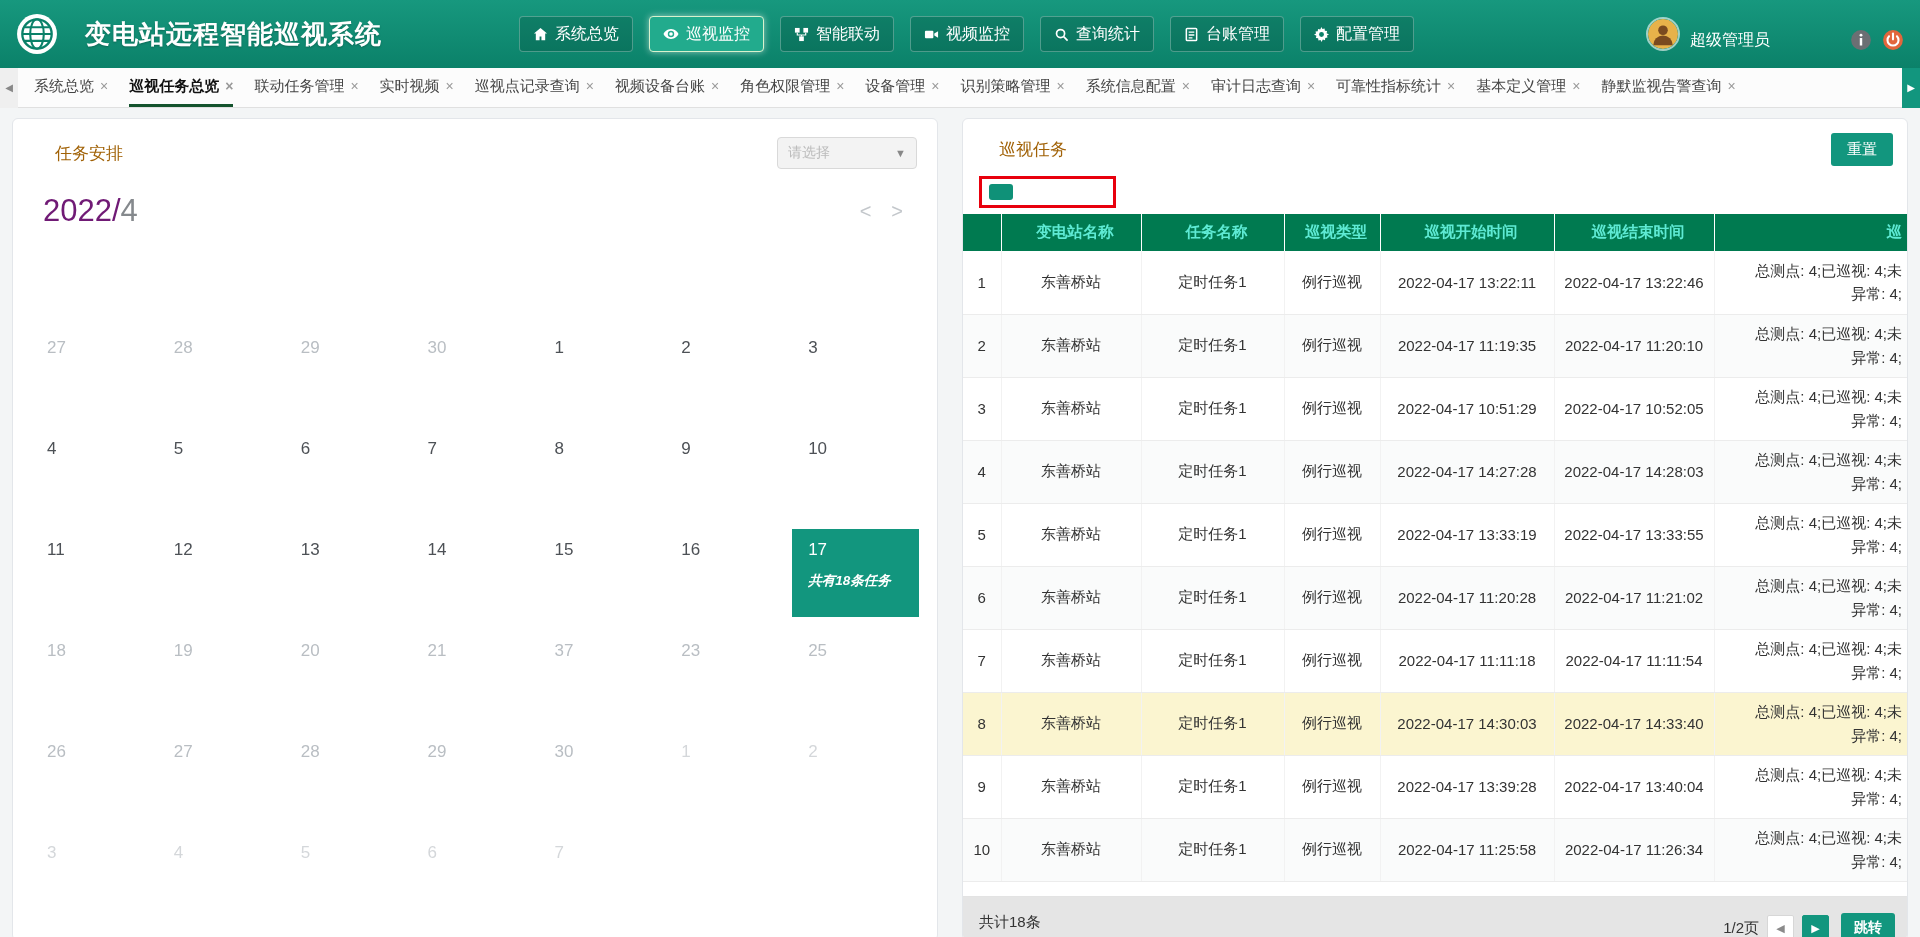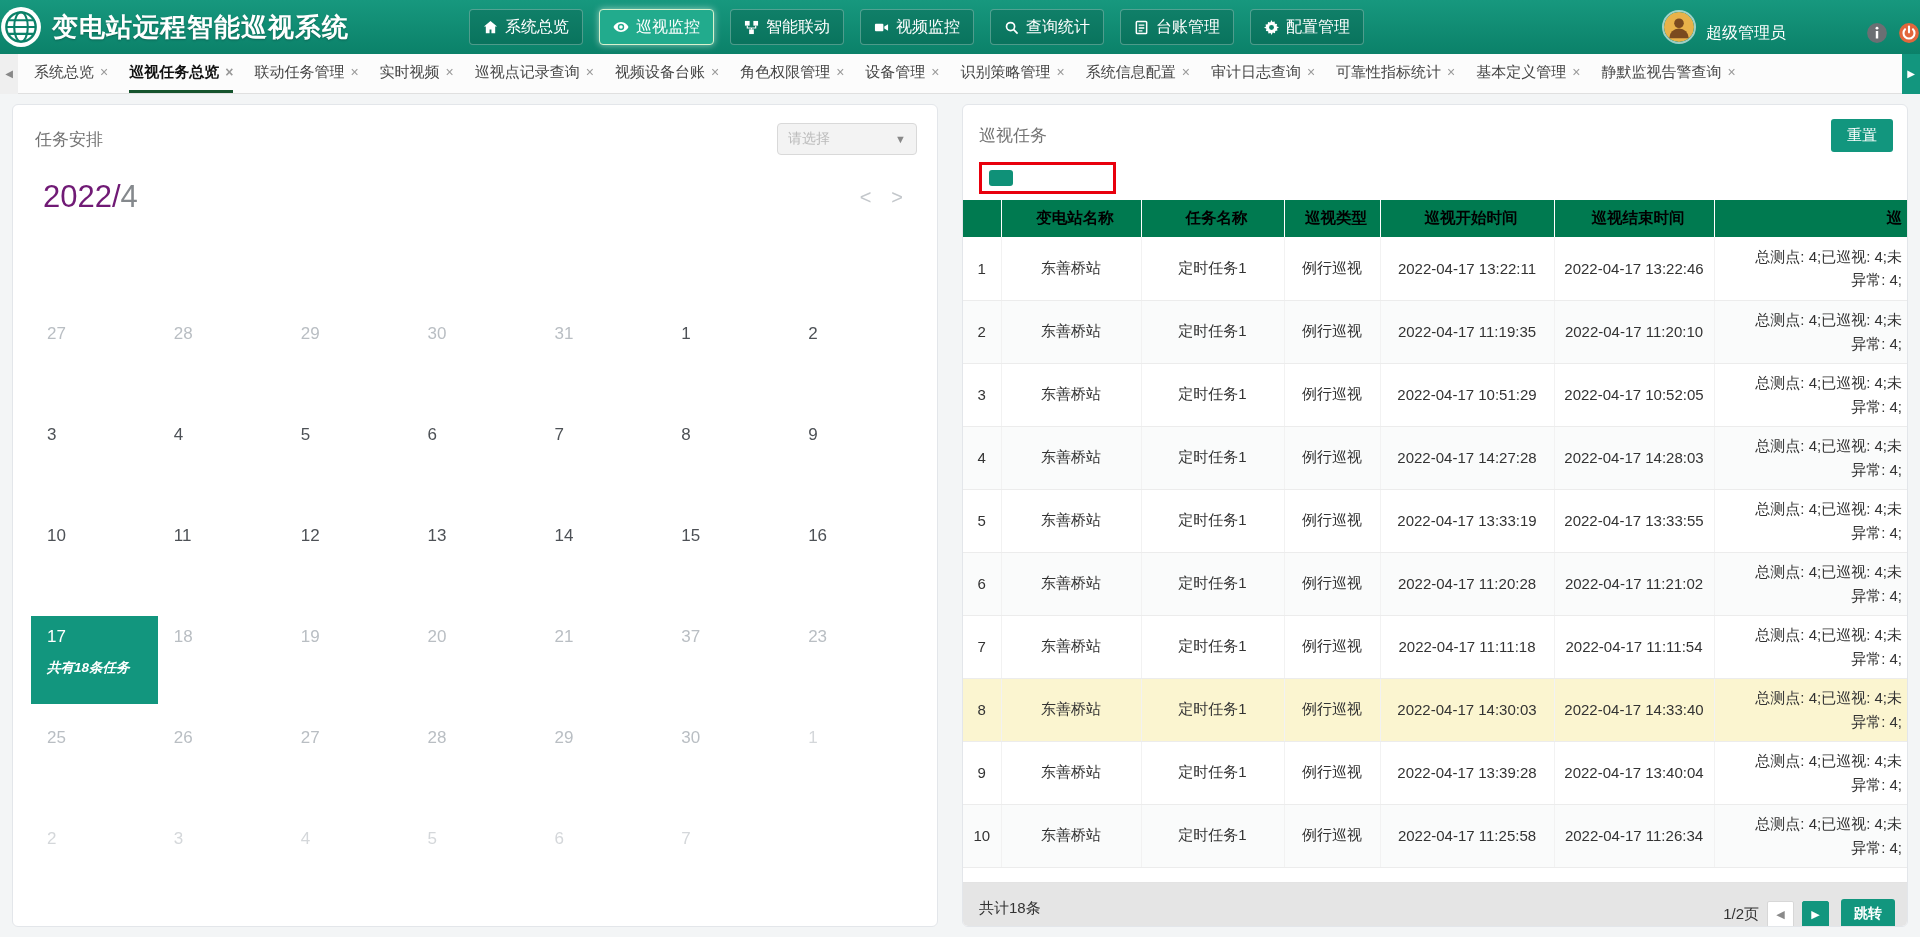--- a/index.html
+++ b/index.html
@@ -1,20 +1,20 @@
 <!DOCTYPE html>
 <html><head>
 <meta charset="utf-8">
 <style>
   *{box-sizing:border-box;margin:0;padding:0;}
   html,body{width:1920px;height:937px;overflow:hidden;}
   body{font-family:"Liberation Sans","DejaVu Sans",sans-serif;background:#f3f5f6;}
 
   
-  .header{height:54px;background:linear-gradient(180deg,#17987e,#0b8169);display:flex;align-items:center;padding:0 0;position:relative;}
+  .header{height:68px;background:linear-gradient(180deg,#17987e,#0b8169);display:flex;align-items:center;padding:0 16px;position:relative;gap:17px;}
   .logo{width:42px;height:42px;flex:0 0 42px;}
   .app-title{color:#fff;font-size:26px;font-weight:bold;margin-left:10px;letter-spacing:1px;text-shadow:0 1px 2px rgba(0,0,0,.25);white-space:nowrap;}
   .nav{display:flex;gap:16px;margin-left:120px;}
   .nav-btn{height:36px;padding:0 13px;display:flex;align-items:center;gap:7px;background:rgba(0,55,40,.22);border:1px solid rgba(255,255,255,.28);border-radius:4px;color:#fff;font-size:16px;cursor:pointer;font-family:inherit;white-space:nowrap;}
   .nav-btn.active{background:#22ab8d;border:1px solid #d8f2cd;box-shadow:0 0 7px rgba(255,255,255,.55);}
   .nicon{display:flex;align-items:center;}
   .user-area{margin-left:auto;display:flex;align-items:flex-end;gap:10px;}
   .avatar{width:34px;height:34px;border-radius:50%;overflow:hidden;border:2px solid rgba(255,255,255,.6);cursor:pointer;display:flex;}
   .user-name{color:#fff;font-size:16px;margin-right:70px;white-space:nowrap;}
   .hicon{cursor:pointer;display:flex;align-items:center;}
@@ -29,21 +29,21 @@
   .tab .x{color:#999;font-size:14px;line-height:1;}
 
   
   .main{height:843px;display:flex;gap:24px;padding:10px 12px;}
   .card{background:#fff;border:1px solid #e3e6ea;border-radius:6px;}
   .left-card{width:926px;display:flex;flex-direction:column;}
   .right-card{flex:1;display:flex;flex-direction:column;overflow:hidden;}
 
   
   .panel-head{display:flex;align-items:center;padding:18px 20px 0 22px;}
-  .panel-title{font-size:17px;font-weight:normal;color:#737373;}
+  .panel-title{font-size:17px;font-weight:normal;color:#a16207;margin-left:20px;}
   .select{margin-left:auto;width:140px;height:32px;background:#f3f3f3;border:1px solid #d9d9d9;border-radius:4px;display:flex;align-items:center;padding:0 10px;color:#bbb;font-size:14px;cursor:pointer;}
   .caret{margin-left:auto;color:#888;font-size:11px;}
   .month-row{display:flex;align-items:center;margin:24px 34px 0 30px;}
   .month-label .yr{font-size:31px;color:#701a75;}
   .month-label .mo{font-size:31px;color:#85898d;}
   .cal-nav{margin-left:auto;display:flex;gap:20px;font-size:20px;color:#c3c7cb;}
   .cal-nav span{cursor:pointer;}
   .weekdays{display:grid;grid-template-columns:repeat(7,1fr);padding:0 18px;margin-top:2px;}
   .wd{padding-left:16px;font-size:17px;color:#9aa0a6;height:42px;display:flex;align-items:center;}
   .cal-grid{display:grid;grid-template-columns:repeat(7,1fr);grid-auto-rows:101px;padding:0 18px;margin-top:54px;}
@@ -57,21 +57,21 @@
 
   
   .rp-head{display:flex;align-items:center;padding:14px 14px 0 16px;}
   .btn-green{margin-left:auto;background:#12967e;color:#fff;border:none;border-radius:3px;font-size:15px;padding:7px 16px;cursor:pointer;font-family:inherit;}
   .type-tabs-box{margin:10px 0 0 16px;border:3px solid #e8000d;padding:5px 7px;width:max-content;}
   .type-tabs{display:flex;gap:7px;align-items:center;}
   .type-tab{border:none;background:transparent;font-size:16px;color:#333;padding:8px 12px;cursor:pointer;font-family:inherit;white-space:nowrap;}
   .type-tab.active{background:#0f9178;color:#fff;border-radius:3px;}
   .table-wrap{flex:1;overflow:hidden;margin-top:6px;}
   table{width:100%;border-collapse:collapse;table-layout:fixed;}
-  th{background:#007a50;color:#000000;font-size:15.5px;font-weight:bold;height:37px;border-right:1px solid rgba(255,255,255,.16);text-align:center;white-space:nowrap;overflow:hidden;padding-left:8px;}
+  th{background:#007a50;color:#5eead4;font-size:15.5px;font-weight:bold;height:37px;border-right:1px solid rgba(255,255,255,.16);text-align:center;white-space:nowrap;overflow:hidden;padding-left:8px;}
   th:last-child{border-right:none;}
   th.c-result-h{text-align:right;padding-right:5px;}
   td{height:63px;text-align:center;font-size:15px;color:#333;border-bottom:1px solid #ececec;border-right:1px solid #f2f2f2;background:#fff;white-space:nowrap;overflow:hidden;}
   td:last-child{border-right:none;}
   tbody tr:nth-child(even) td{background:#fafbfb;}
   tbody tr.highlight td{background:#fbf5d0;}
   td.c-result{text-align:right;padding-right:5px;line-height:1.55;}
   .table-footer{height:44px;border-top:1px solid #e3e3e3;display:flex;align-items:flex-start;padding:16px 12px 0 16px;font-size:15px;color:#333;background:#e5e5e5;}
   .pager{margin-left:auto;display:flex;align-items:center;gap:8px;}
   .pg{width:27px;height:27px;display:flex;align-items:center;justify-content:center;font-size:11px;border:1px solid #d7d7d7;background:#fff;color:#8a8a8a;border-radius:2px;cursor:pointer;}
@@ -284,24 +284,20 @@
     <div class="dnote"></div>
   </div>
         <div class="cal-cell muted">
     <div class="dnum">29</div>
     <div class="dnote"></div>
   </div>
         <div class="cal-cell muted">
     <div class="dnum">30</div>
     <div class="dnote"></div>
   </div>
-        <div class="cal-cell muted">
-    <div class="dnum">31</div>
-    <div class="dnote"></div>
-  </div>
         <div class="cal-cell">
     <div class="dnum">1</div>
     <div class="dnote"></div>
   </div>
         <div class="cal-cell">
     <div class="dnum">2</div>
     <div class="dnote"></div>
   </div>
         <div class="cal-cell">
     <div class="dnum">3</div>

